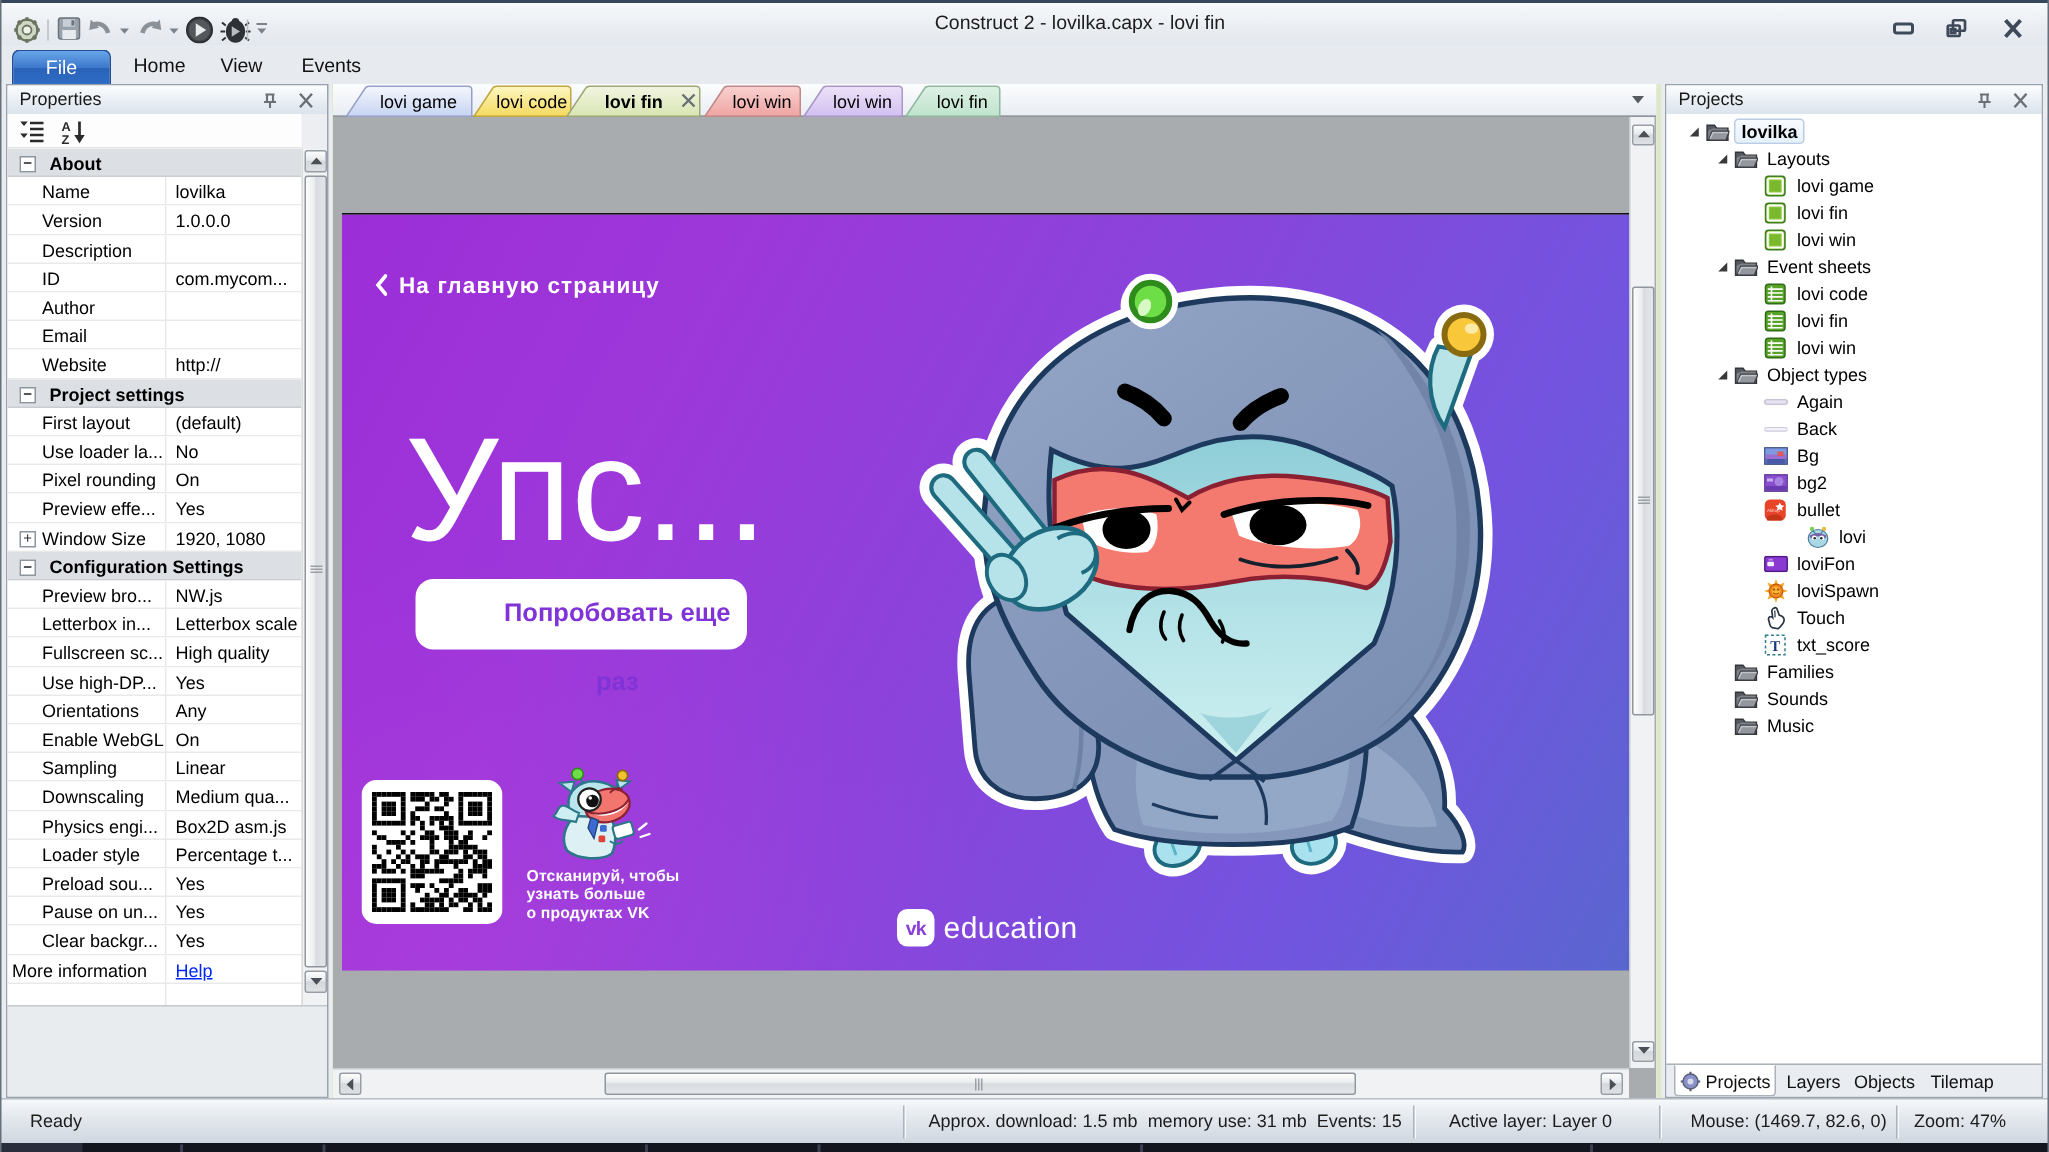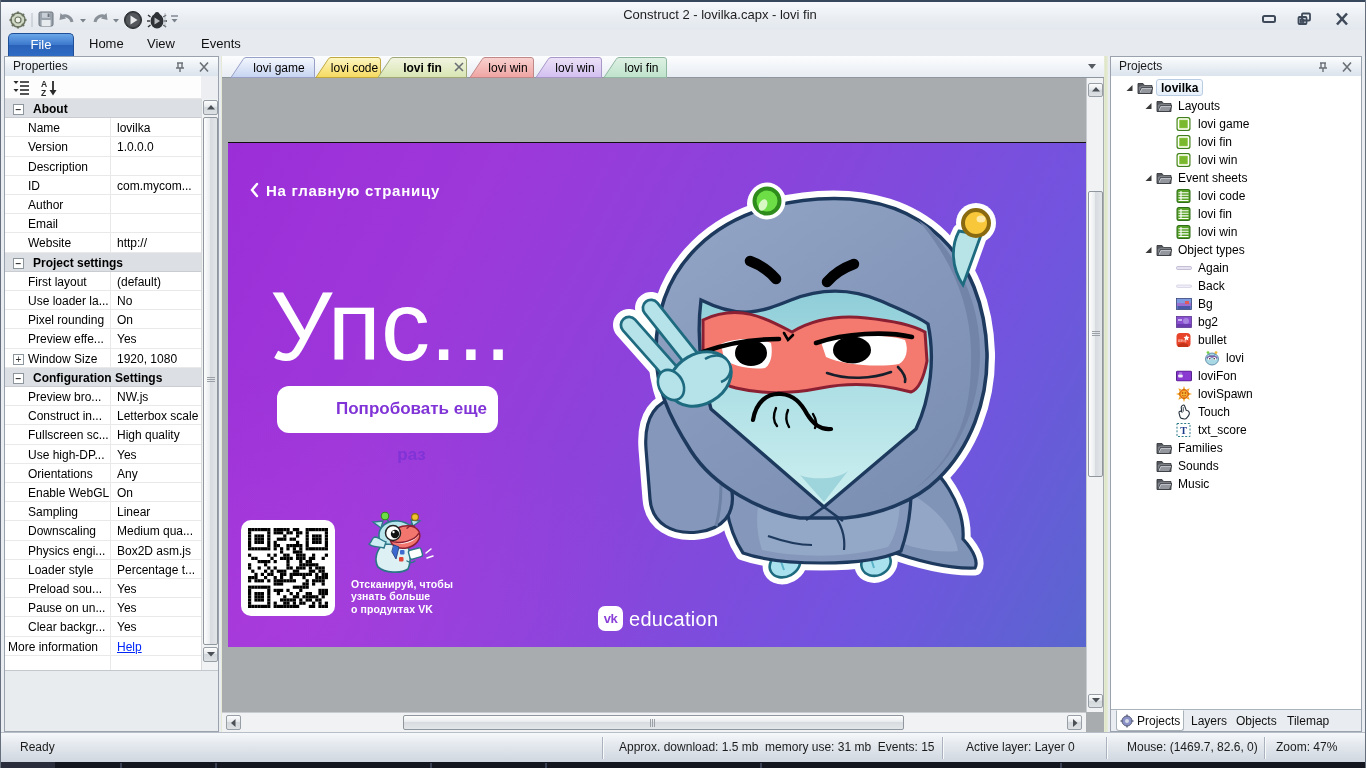--- a/index.html
+++ b/index.html
@@ -227,21 +227,21 @@
 <div class="pcat" style="top:269px;height:19px;">
         <div class="pbox">−</div>
         <span>Configuration Settings</span>
       </div>
 <div class="prow" style="top:288px;height:19px;">
         <div class="lbl">Preview bro...</div>
         <div class="vline"></div>
         <div class="val">NW.js</div>
       </div>
 <div class="prow" style="top:307px;height:19px;">
-        <div class="lbl">Construct in...</div>
+        <div class="lbl">Letterbox in...</div>
         <div class="vline"></div>
         <div class="val">Letterbox scale</div>
       </div>
 <div class="prow" style="top:326px;height:20px;">
         <div class="lbl">Fullscreen sc...</div>
         <div class="vline"></div>
         <div class="val">High quality</div>
       </div>
 <div class="prow" style="top:346px;height:19px;">
         <div class="lbl">Use high-DP...</div>

